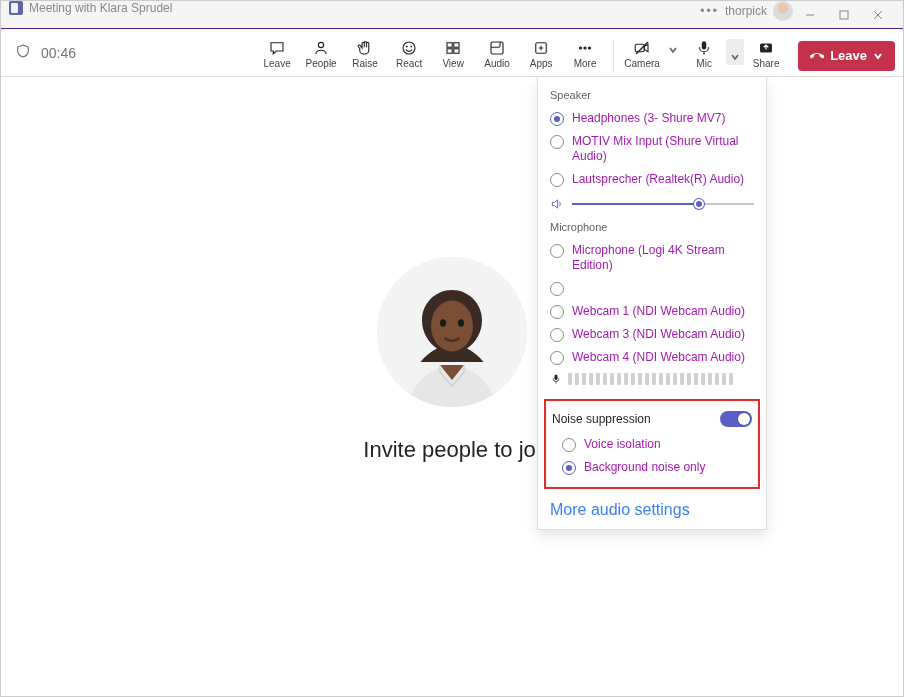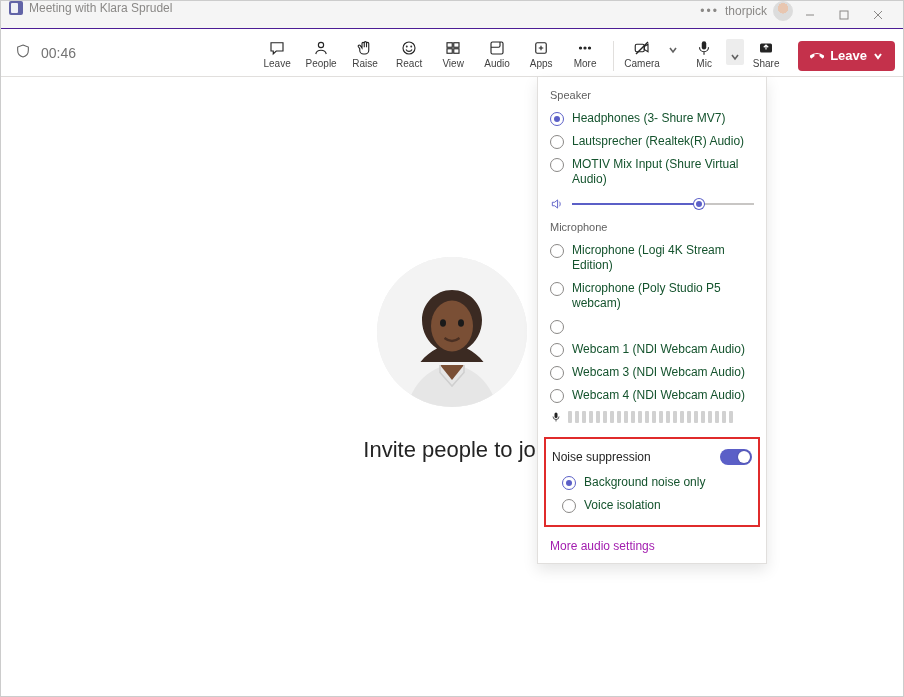--- a/index.html
+++ b/index.html
@@ -81,21 +81,21 @@
     left: 536px;
     width: 230px;
     background:#fff;
     border:1px solid #e1dfdd;
     border-top:none;
     box-shadow: 0 6px 14px rgba(0,0,0,.1);
     padding: 12px 12px 10px 12px;
   }
   .sec-title { font-size:11px; color:#616161; margin: 0 0 6px 0; }
   .radio-row { display:flex; align-items:flex-start; gap:8px; padding:4px 0; cursor:pointer;}
-  .radio-row .txt { font-size:12px; color:#14532d; line-height:1.25;}
+  .radio-row .txt { font-size:12px; color:#a21caf; line-height:1.25;}
   .radio {
     width:14px; height:14px; border-radius:50%;
     border:1.5px solid #8a8886; flex:0 0 14px; margin-top:1px;
     position:relative; background:#fff;
   }
   .radio.sel { border-color:#5b5fc7; }
   .radio.sel::after { content:""; position:absolute; inset:3px; background:#5b5fc7; border-radius:50%; }
   .vol-row { display:flex; align-items:center; gap:8px; margin:6px 0 10px 0;}
   .vol-row svg { width:14px; height:14px; stroke:#5b5fc7; fill:none; stroke-width:1.6;}
   .slider { flex:1; height:14px; position:relative; }
@@ -106,21 +106,21 @@
   .level-row svg { width:12px; height:12px; fill:#242424;}
   .bars { display:flex; gap:3px; }
   .bars span { width:4px; height:12px; background:#d1d1d1; border-radius:1px;}
   .toggle-row { display:flex; align-items:center; justify-content:space-between; padding:6px 0;}
   .toggle-row .txt { font-size:12px; }
   .toggle { width:32px; height:16px; border-radius:10px; background:#c8c6c4; position:relative; cursor:pointer;}
   .toggle::after { content:""; position:absolute; top:2px; left:2px; width:12px; height:12px; background:#fff; border-radius:50%; box-shadow:0 0 2px rgba(0,0,0,.3);}
   .toggle.on { background:#5b5fc7; }
   .toggle.on::after { left:auto; right:2px; }
   .hl-box { border:2px solid #e02b2b; padding:4px 6px 8px 6px; margin: 14px -6px 6px -6px;}
-  .link { font-size:12px; color:#a21caf; padding:6px 0 0 0; cursor:pointer;}
+  .link { font-size:16px; color:#3b82f6; padding:6px 0 0 0; cursor:pointer;}
 </style>
 </head>
 <body>
 
 <div class="titlebar">
   <div class="teams-icon"></div>
   <span>Meeting with Klara Sprudel</span>
   <div class="spacer"></div>
   <div class="user">
     <span class="dots-h">•••</span>
@@ -278,48 +278,44 @@
   <div class="invite">Invite people to joi</div>
 
   <div class="panel">
     <div class="sec-title">Speaker</div>
     <div class="radio-row">
         <div class="radio sel"></div>
         <div class="txt">Headphones (3- Shure MV7)</div>
       </div>
     <div class="radio-row">
         <div class="radio"></div>
+        <div class="txt">MOTIV Mix Input (Shure Virtual Audio)</div>
+      </div>
+    <div class="radio-row">
+        <div class="radio"></div>
         <div class="txt">Lautsprecher (Realtek(R) Audio)</div>
-      </div>
-    <div class="radio-row">
-        <div class="radio"></div>
-        <div class="txt">MOTIV Mix Input (Shure Virtual Audio)</div>
       </div>
     <div class="vol-row">
       <svg viewBox="0 0 24 24">
           <path d="M4 9v6h4l5 4V5L8 9H4zM16 8c2 2 2 6 0 8"></path>
         </svg>
       <div class="slider">
           <div class="track"></div>
           <div class="fill"></div>
           <div class="thumb"></div>
         </div>
     </div>
 
     <div class="sec-title">Microphone</div>
     <div class="radio-row">
         <div class="radio"></div>
         <div class="txt">Microphone (Logi 4K Stream Edition)</div>
       </div>
     <div class="radio-row">
         <div class="radio"></div>
-        <div class="txt">Microphone (Poly Studio P5 webcam)</div>
-      </div>
-    <div class="radio-row">
-        <div class="radio"></div>
       </div>
     <div class="radio-row">
         <div class="radio"></div>
         <div class="txt">Webcam 1 (NDI Webcam Audio)</div>
       </div>
     <div class="radio-row">
         <div class="radio"></div>
         <div class="txt">Webcam 3 (NDI Webcam Audio)</div>
       </div>
     <div class="radio-row">
@@ -360,24 +356,24 @@
       </div>
     </div>
 
 
     <div class="hl-box">
       <div class="toggle-row">
         <span class="txt">Noise suppression</span>
         <div class="toggle on"></div>
       </div>
       <div class="radio-row" style="padding-left:10px">
+          <div class="radio"></div>
+          <div class="txt">Voice isolation</div>
+        </div>
+      <div class="radio-row" style="padding-left:10px">
           <div class="radio sel"></div>
           <div class="txt">Background noise only</div>
-        </div>
-      <div class="radio-row" style="padding-left:10px">
-          <div class="radio"></div>
-          <div class="txt">Voice isolation</div>
         </div>
     </div>
 
     <div class="link">More audio settings</div>
   </div>
 </div>
 
 </body></html>

